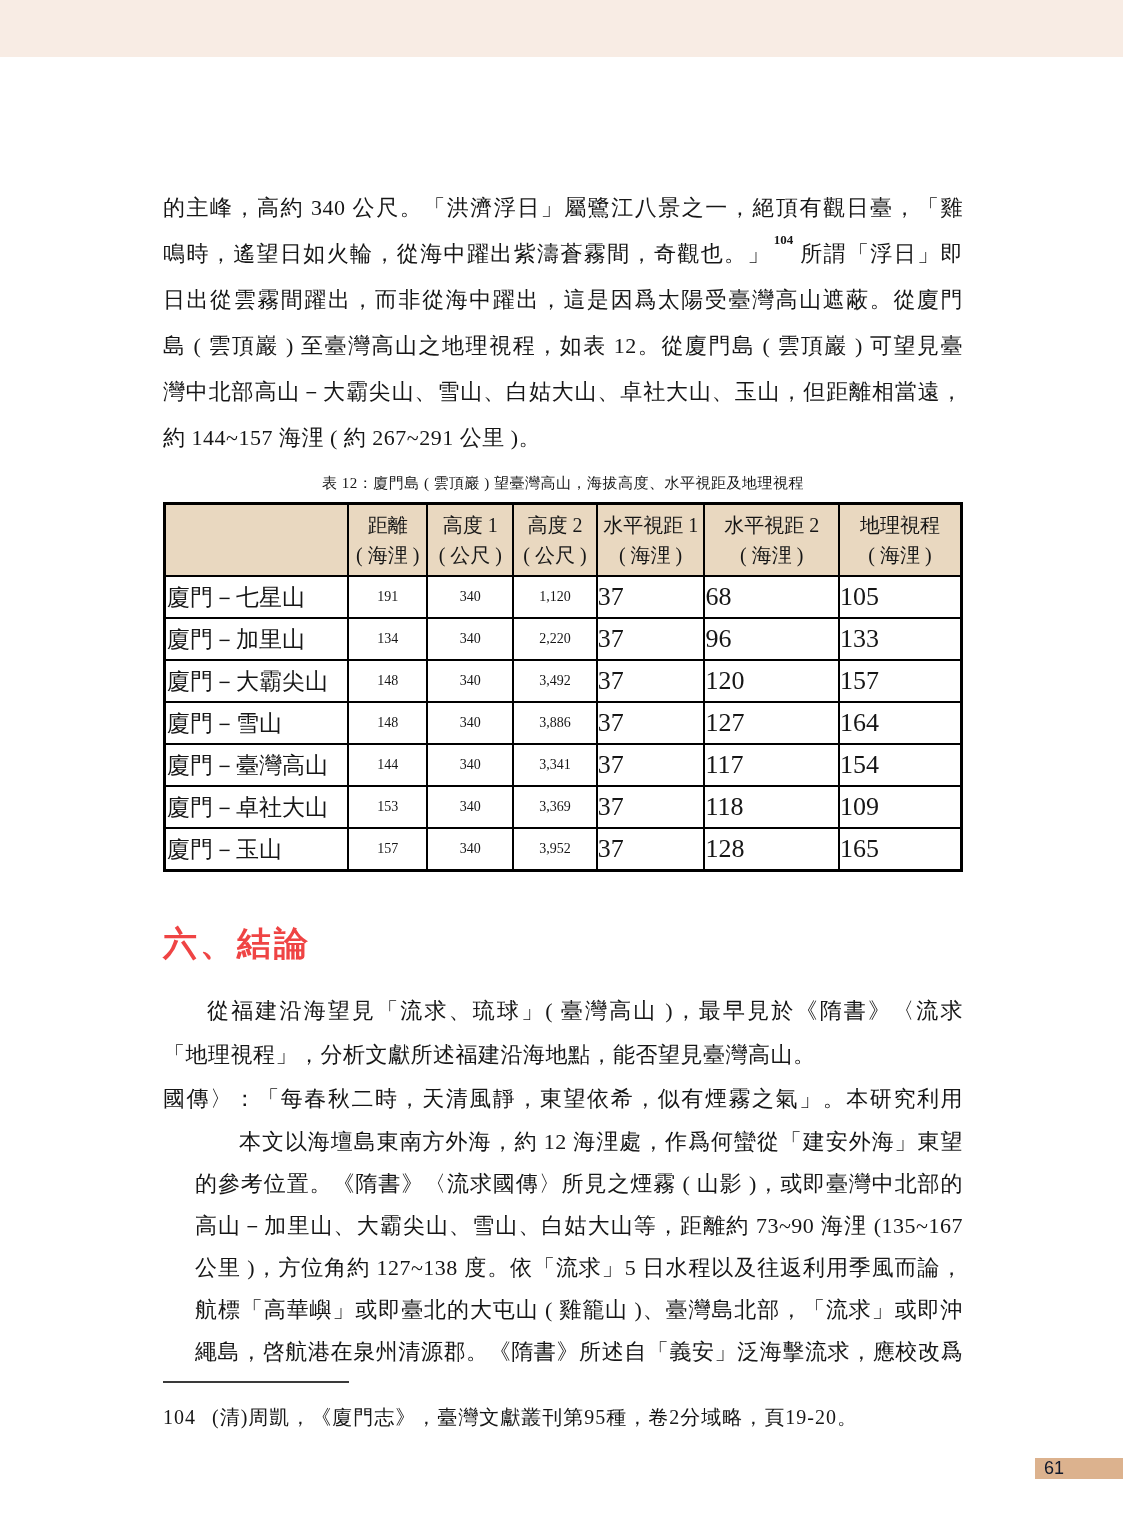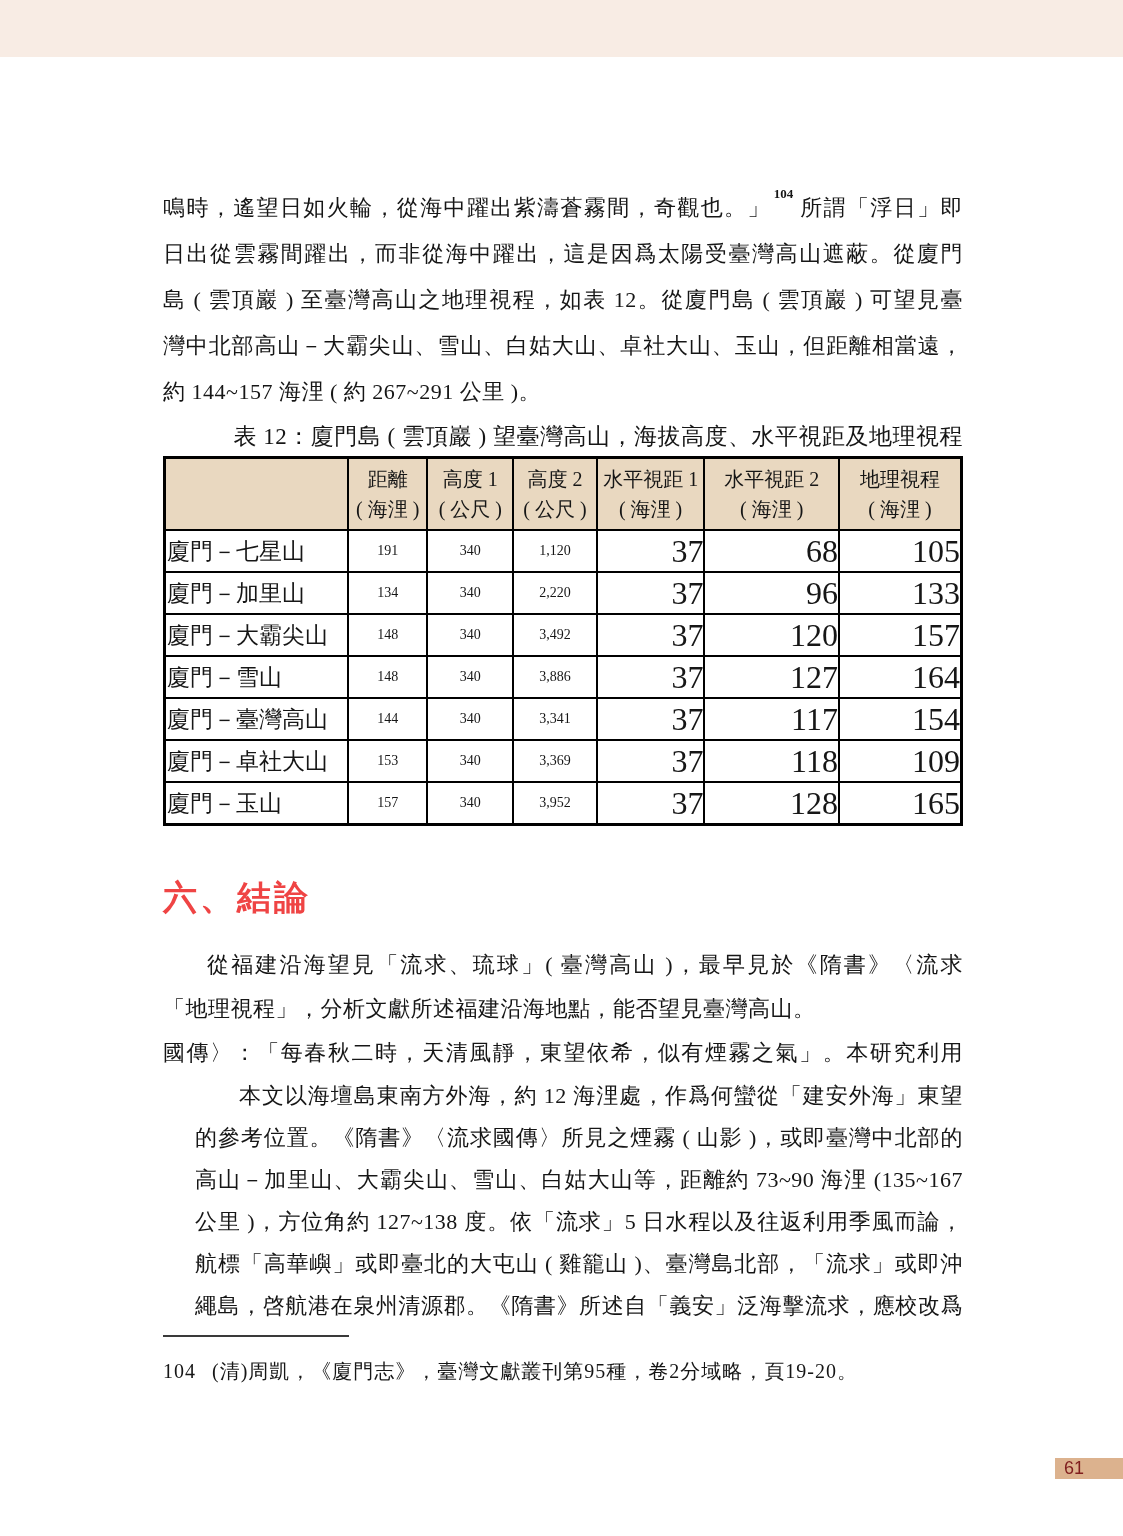--- a/index.html
+++ b/index.html
@@ -19,69 +19,70 @@
   .para .line.jl { text-align-last:justify; }
   .para .line.indent { text-indent:2em; }
   .para1 { margin-top:128px; }
 
   sup.fnref {
     font-size:13px; line-height:0; position:relative; top:-9px;
     margin:0 6px 0 3px; letter-spacing:0; font-weight:bold;
   }
 
   .caption {
-    margin-top:6px; font-size:23px; line-height:32px; height:32px;
-    text-align:right; letter-spacing:0.5px;
+    margin-top:6px; font-size:15px; line-height:32px; height:32px;
+    text-align:center; letter-spacing:0.5px;
   }
 
   table.dtable {
     margin-top:3px; width:800px; border-collapse:collapse; table-layout:fixed;
     border:3px solid #000;
   }
   .dtable th, .dtable td { border:2px solid #000; padding:0; }
   .dtable th {
     background:#e9d8c0; font-weight:normal; font-size:20px; line-height:30px;
     height:70px; text-align:center; vertical-align:middle;
   }
   .dtable th div { white-space:nowrap; }
   .dtable td { height:40px; vertical-align:middle; }
   .dtable td.name { text-align:left; padding-left:1px; font-size:23px; }
   .dtable td.num  { text-align:center; font-size:14px; }
-  .dtable td.numL { text-align:right; font-size:32px;margin-left:31px; }
+  .dtable td.numL { text-align:left; font-size:26px;margin-left:31px; }
   col.c1{width:23%} col.c2{width:10%} col.c3{width:10.75%} col.c4{width:10.5%}
   col.c5{width:13.5%} col.c6{width:16.875%} col.c7{width:15.375%}
 
   h2.sect {
     margin:50px 0 0 0; font-family:"Liberation Sans","DejaVu Sans",sans-serif;
     font-weight:bold; font-size:34px; line-height:42px; color:#ef4444; letter-spacing:3px;
   }
   .para2 { margin-top:25px; }
   .para2 .line { line-height:44px; height:44px; }
   .para3 { margin-top:0;margin-left:32px; }
   .para3 .line { line-height:42px; height:42px; }
 
   .fnrule { margin-top:8px; width:186px; height:0; border-top:2px solid #3a3a3a; }
   .footnote { margin-top:20px; font-size:20px; line-height:28px; letter-spacing:1px; }
   .footnote .fnmark { margin-right:16px; }
 
   .badge {
-    position:absolute; top:1458px; right:0; width:68px; height:21px;
+    position:absolute; top:1458px; right:0; width:88px; height:21px;
     background:#dcb28e; font-family:"Liberation Sans","DejaVu Sans",sans-serif;
-    font-size:18px; line-height:21px; color:#7f1d1d; padding-left:9px; box-sizing:border-box;
+    font-size:18px; line-height:21px; color:#0f172a; padding-left:9px; box-sizing:border-box;
   }
 </style>
 </head>
 <body>
 
 <div class="page">
   <div class="banner"></div>
 
   <div class="content">
 
     <div class="para para1">
+      <div class="line jl">的主峰，高約 340 公尺。「洪濟浮日」屬鷺江八景之一，絕頂有觀日臺，「雞</div>
       <div class="line jl"><span>鳴時，遙望日如火輪，從海中躍出紫濤蒼霧間，奇觀也。」</span><sup class="fnref">104</sup><span>所謂「浮日」即</span></div>
       <div class="line jl">日出從雲霧間躍出，而非從海中躍出，這是因爲太陽受臺灣高山遮蔽。從廈門</div>
       <div class="line jl">島 ( 雲頂巖 ) 至臺灣高山之地理視程，如表 12。從廈門島 ( 雲頂巖 ) 可望見臺</div>
       <div class="line jl">灣中北部高山－大霸尖山、雪山、白姑大山、卓社大山、玉山，但距離相當遠，</div>
       <div class="line">約 144~157 海浬 ( 約 267~291 公里 )。</div>
     </div>
 
     <div class="caption">表 12：廈門島 ( 雲頂巖 ) 望臺灣高山，海拔高度、水平視距及地理視程</div>
 
     <table class="dtable">

